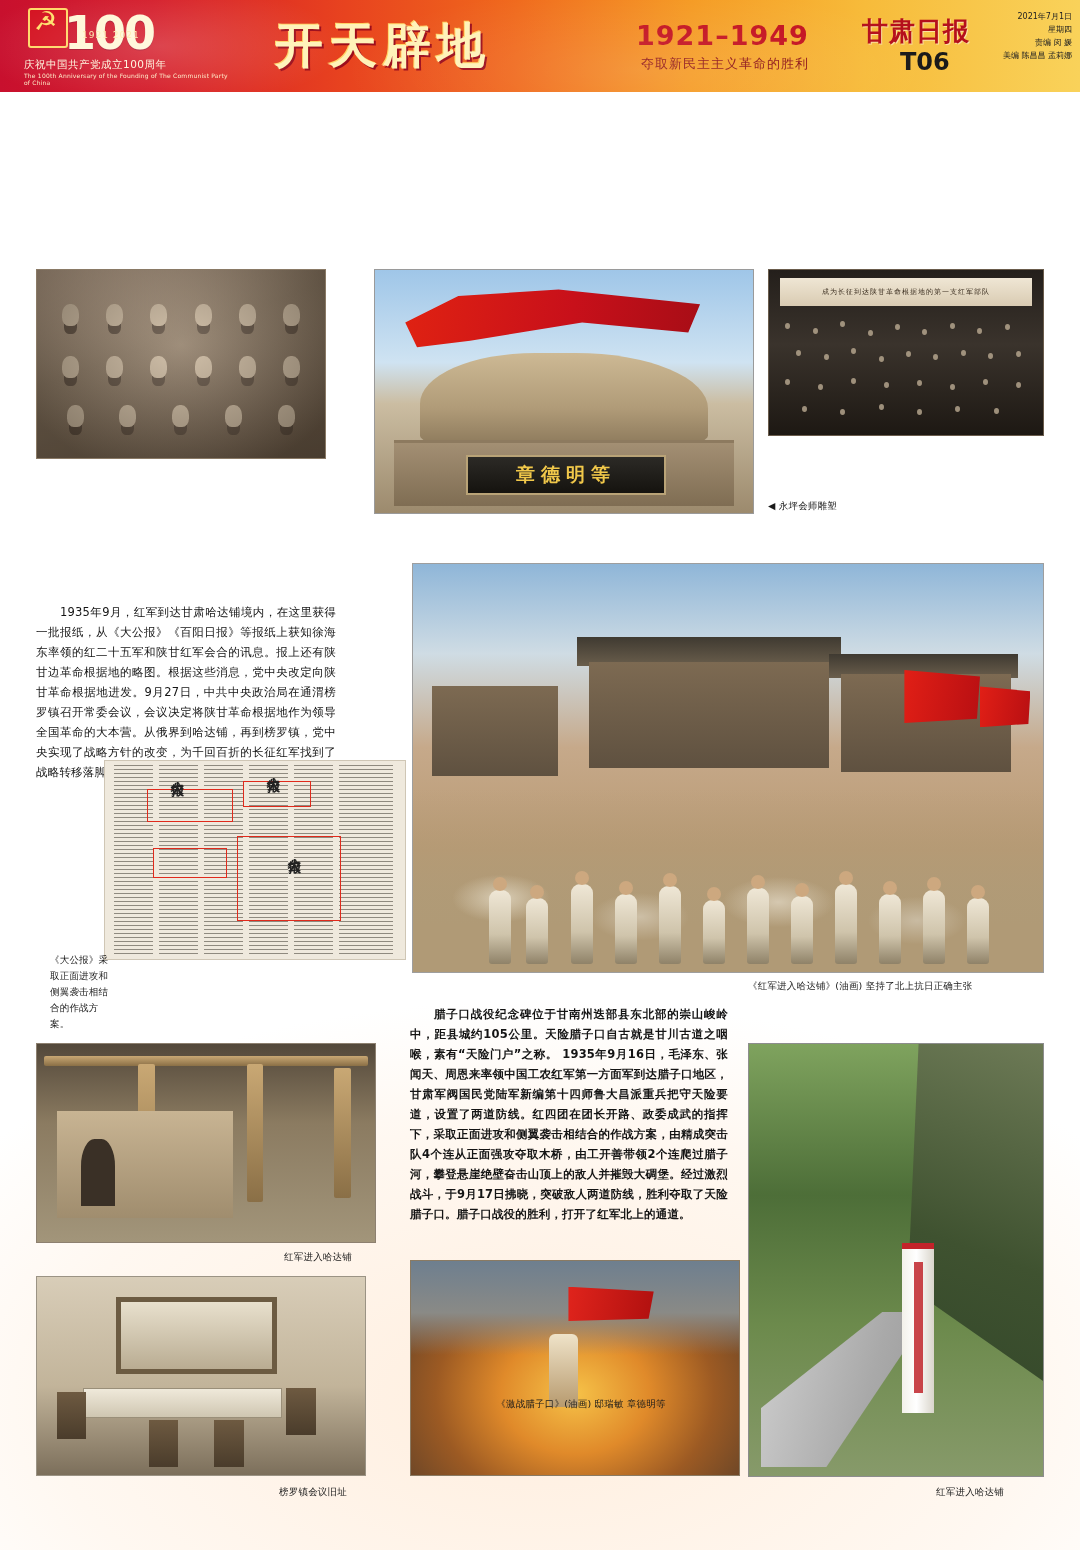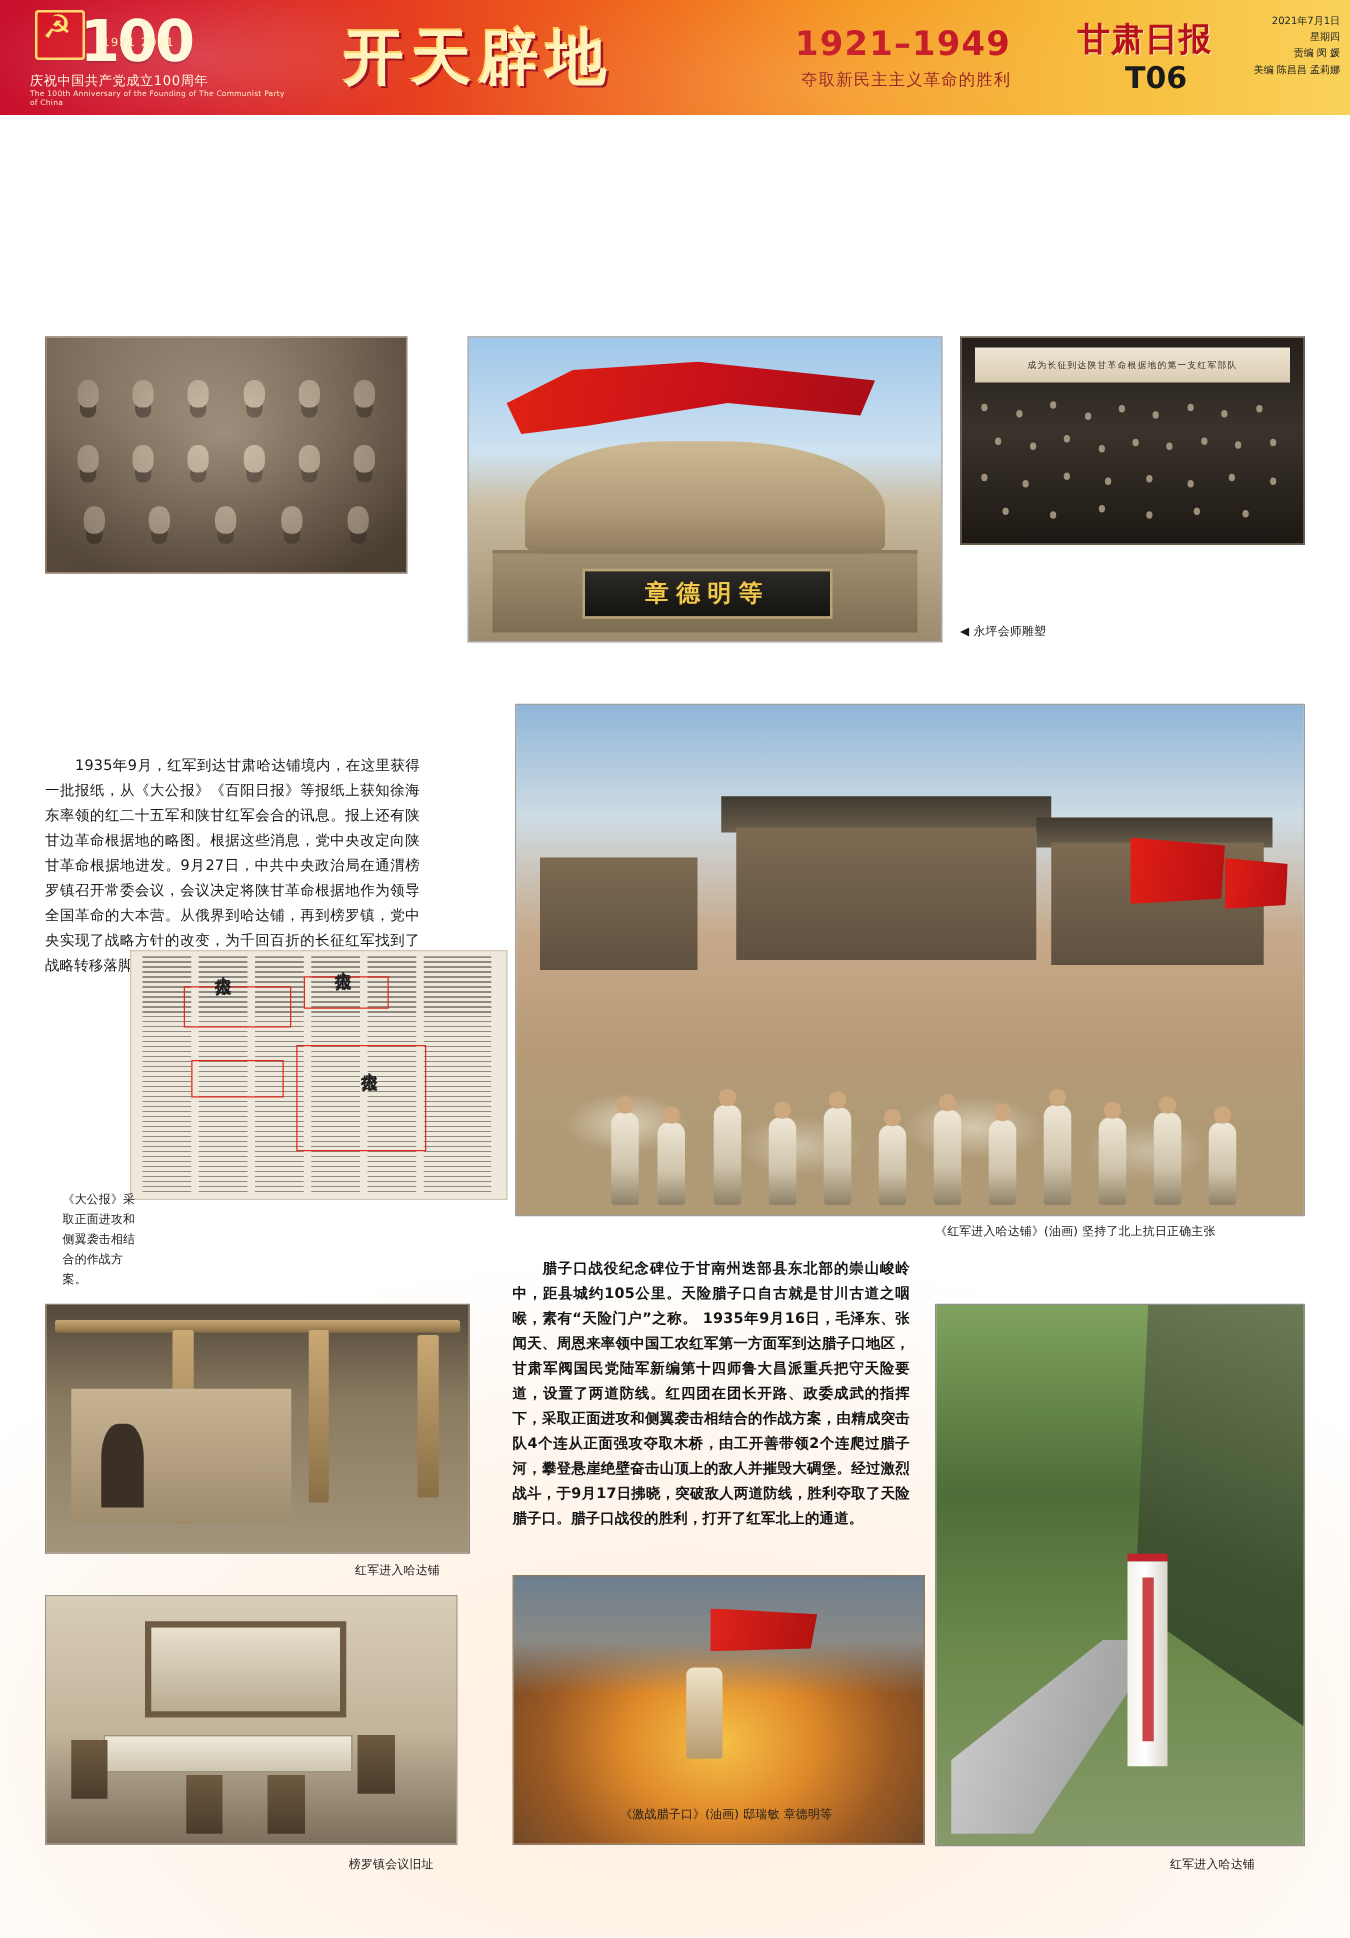--- a/index.html
+++ b/index.html
@@ -461,21 +461,21 @@
   .bt-flag {
     position: absolute; left: 48%; top: 12%; width: 26%; height: 16%;
     background: linear-gradient(100deg, #e0241c, #b0100f);
     clip-path: polygon(0 0, 100% 14%, 94% 94%, 0 100%);
   }
   .bt-figure {
     position: absolute; left: 42%; top: 34%; width: 9%; height: 34%;
     background: linear-gradient(180deg, #efe3c9, #b79a6e);
     border-radius: 6px 6px 2px 2px;
   }
-  #cap-battle { left: 466px; top: 1444px; width: 230px; }
+  #cap-battle { left: 466px; top: 1396px; width: 230px; }
 </style>
 </head>
 <body>
 
 <div class="page">
 
   <div class="masthead">
     <div class="emblem">
       <div class="flaglogo"></div>
       <div class="hundred">100</div>

